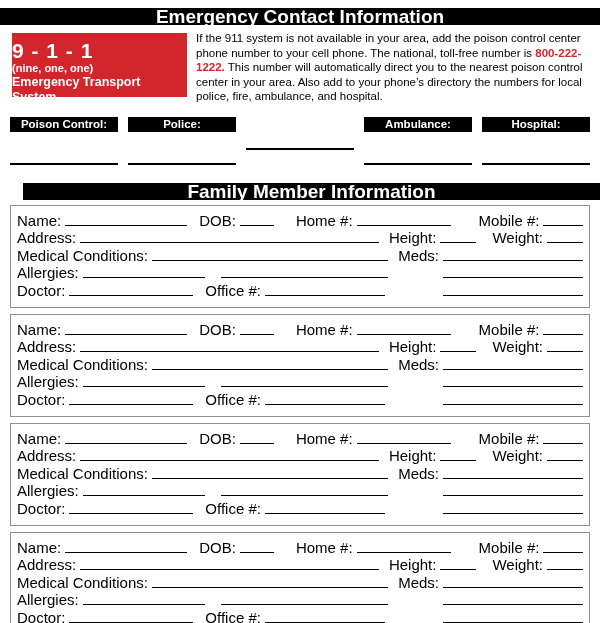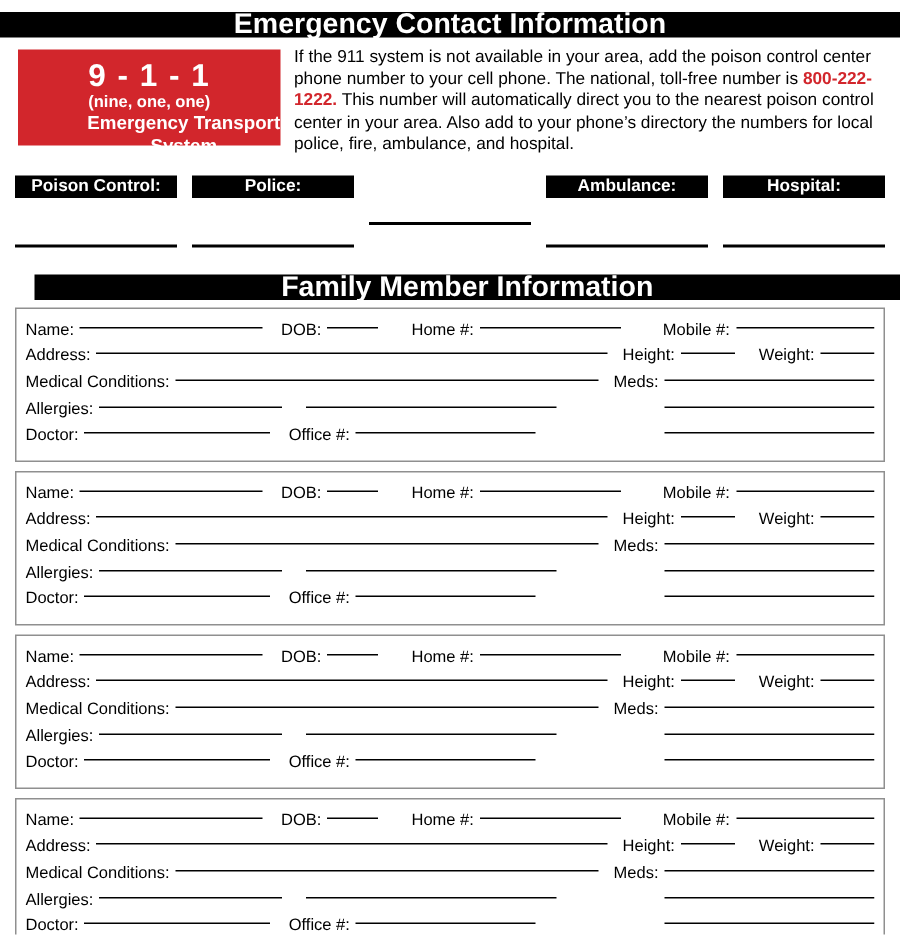--- a/index.html
+++ b/index.html
@@ -9,46 +9,46 @@
     position:relative;
   }
   .black-bar{
     margin-top:8px;height:17px;background:#000;color:#fff;
     font-weight:bold;font-size:19px;line-height:17px;text-align:center;
   }
   
   .intro-row{display:flex;margin:8px 10px 0 12px;gap:9px;}
   .badge911{
     flex:none;width:175px;height:64px;background:#d2262c;color:#fff;
-    text-align:center;font-weight:bold;box-sizing:border-box;padding-top:7px;
+    font-weight:bold;box-sizing:border-box;padding-top:7px;
   }
   .badge-number{font-size:21px;line-height:22px;letter-spacing:1px;}
   .badge-phonetic{font-size:11px;line-height:13px;}
-  .badge-caption{font-size:12.5px;line-height:15px;margin-left:46px;}
+  .badge-caption{font-size:12.5px;line-height:15px;}
   .intro-text{flex:1;font-size:11.5px;line-height:14.6px;margin-top:-2px;}
   .phone{color:#d2262c;font-weight:bold;}
   
   .contacts-row{margin:13px 10px 0;display:flex;justify-content:space-between;}
   .contact-col{width:108px;}
   .contact-label{
     display:block;background:#000;color:#fff;font-weight:bold;
     font-size:11.5px;height:15px;line-height:15px;text-align:center;
   }
   .contact-line{margin-top:31px;border-top:2px solid #000;height:0;}
   
   .family-bar{margin-top:18px;margin-left:23px;}
   
   .member-box{
     margin:6px 10px 0;height:103px;box-sizing:border-box;
     border:1px solid #8f8f8f;padding:5px 6px 0;
   }
   .member-box.first{margin-top:5px;}
   .mrow{
-    display:flex;align-items:center;height:17.6px;
-    font-size:11px;white-space:nowrap;overflow:hidden;
+    display:flex;align-items:flex-end;height:17.6px;
+    font-size:15px;white-space:nowrap;overflow:hidden;
   }
   .lbl{flex:none;}
   .bl{border-bottom:1px solid #000;height:0;margin-left:4px;margin-bottom:3px;flex:none;}
   .grow{flex:1 1 auto;}
   .w122{width:122px;} .w124{width:124px;} .w34{width:34px;} .w94{width:94px;}
   .w36{width:36px;} .w140{width:140px;} .w167{width:167px;} .w120{width:120px;}
   .ml10{margin-left:10px;} .ml12{margin-left:12px;} .ml16{margin-left:16px;}
   .ml22{margin-left:22px;} .ml28{margin-left:28px;} .mlauto{margin-left:auto;}
 </style>
 </head>

